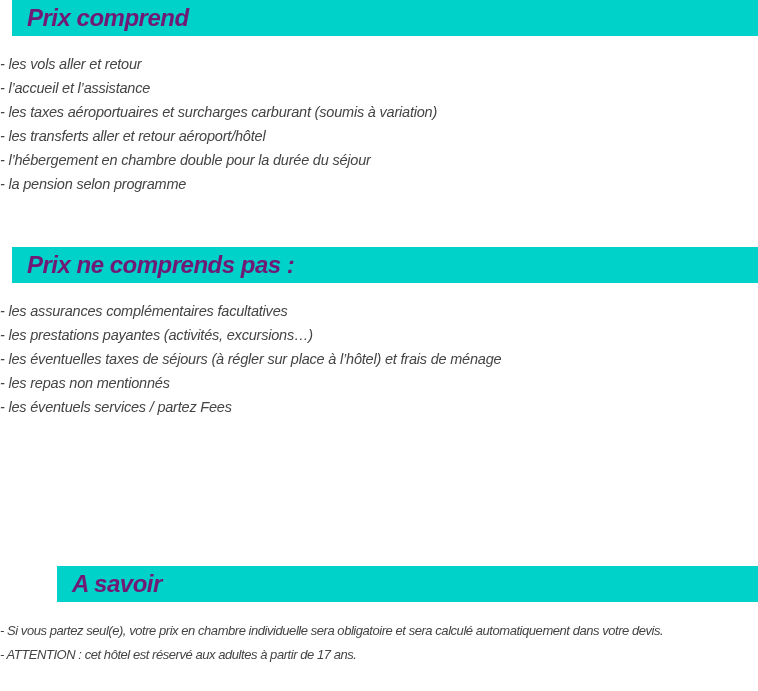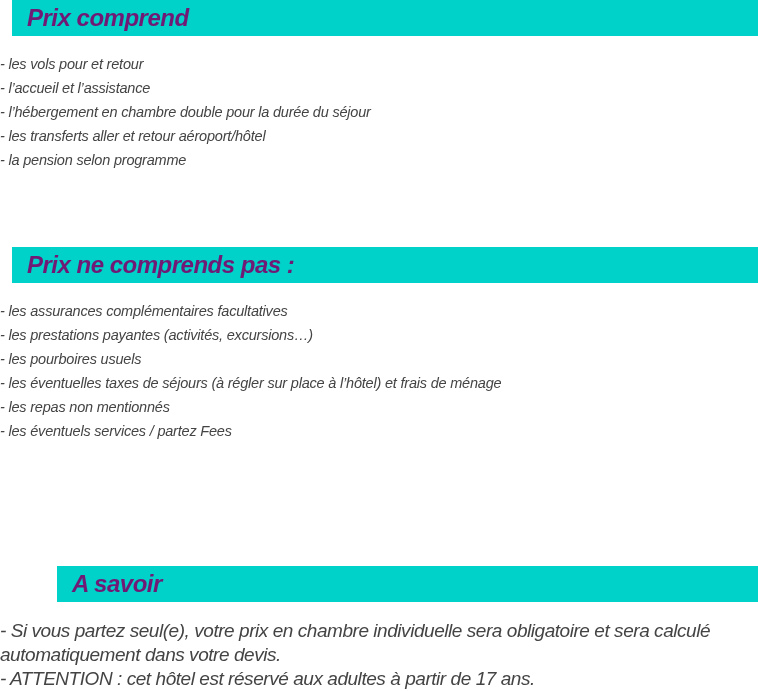--- a/index.html
+++ b/index.html
@@ -48,46 +48,46 @@
       white-space: nowrap;
       letter-spacing: -0.2px;
     }
     .note {
       position: absolute;
       left: 0;
       width: 752px;
       margin: 0;
       padding: 0;
       font-style: italic;
-      font-size: 19px;
+      font-size: 13px;
       line-height: 24px;
       color: #444444;
       letter-spacing: -0.45px;
     }
     .note p {
       margin: 0;
     }
   </style>
 </head>
 <body>
 
 <div class="section-header" style="top:0px;">Prix comprend</div>
 <ul class="list" style="top:52px;">
-  <li>- les vols pour et retour</li>
+  <li>- les vols aller et retour</li>
   <li>- l’accueil et l’assistance</li>
+  <li>- les taxes aéroportuaires et surcharges carburant (soumis à variation)</li>
+  <li>- les transferts aller et retour aéroport/hôtel</li>
   <li>- l’hébergement en chambre double pour la durée du séjour</li>
-  <li>- les transferts aller et retour aéroport/hôtel</li>
   <li>- la pension selon programme</li>
 </ul>
 
 <div class="section-header" style="top:247px;font-style:italic;">Prix ne comprends pas :</div>
 <ul class="list" style="top:299px;">
   <li>- les assurances complémentaires facultatives</li>
   <li>- les prestations payantes (activités, excursions…)</li>
-  <li>- les pourboires usuels</li>
   <li>- les éventuelles taxes de séjours (à régler sur place à l’hôtel) et frais de ménage</li>
   <li>- les repas non mentionnés</li>
   <li>- les éventuels services / partez Fees</li>
 </ul>
 
 <div class="section-header" style="top:566px;margin-left:45px;">A savoir</div>
 <div class="note" style="top:619px;">
   <p>- Si vous partez seul(e), votre prix en chambre individuelle sera obligatoire et sera calculé automatiquement dans votre devis.</p>
   <p>- ATTENTION : cet hôtel est réservé aux adultes à partir de 17 ans.</p>
 </div>

